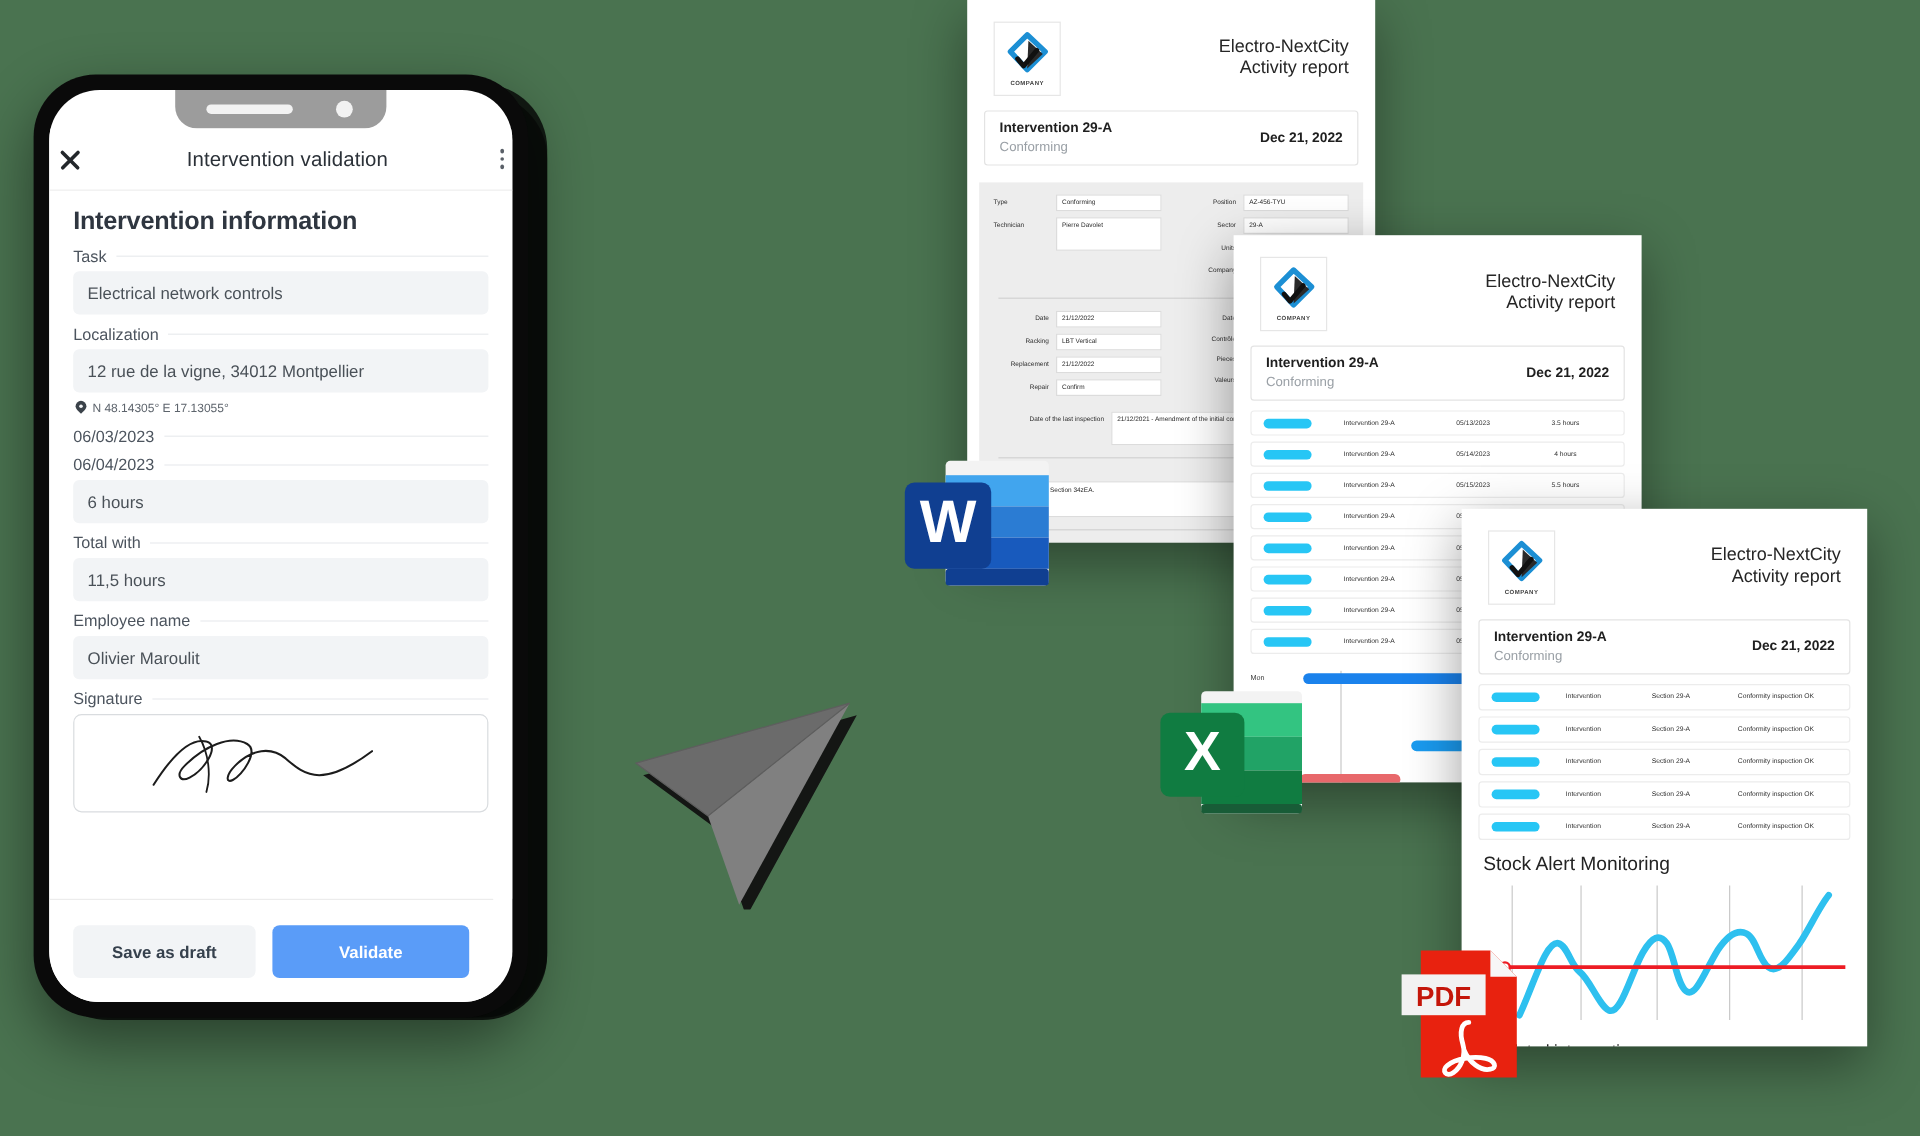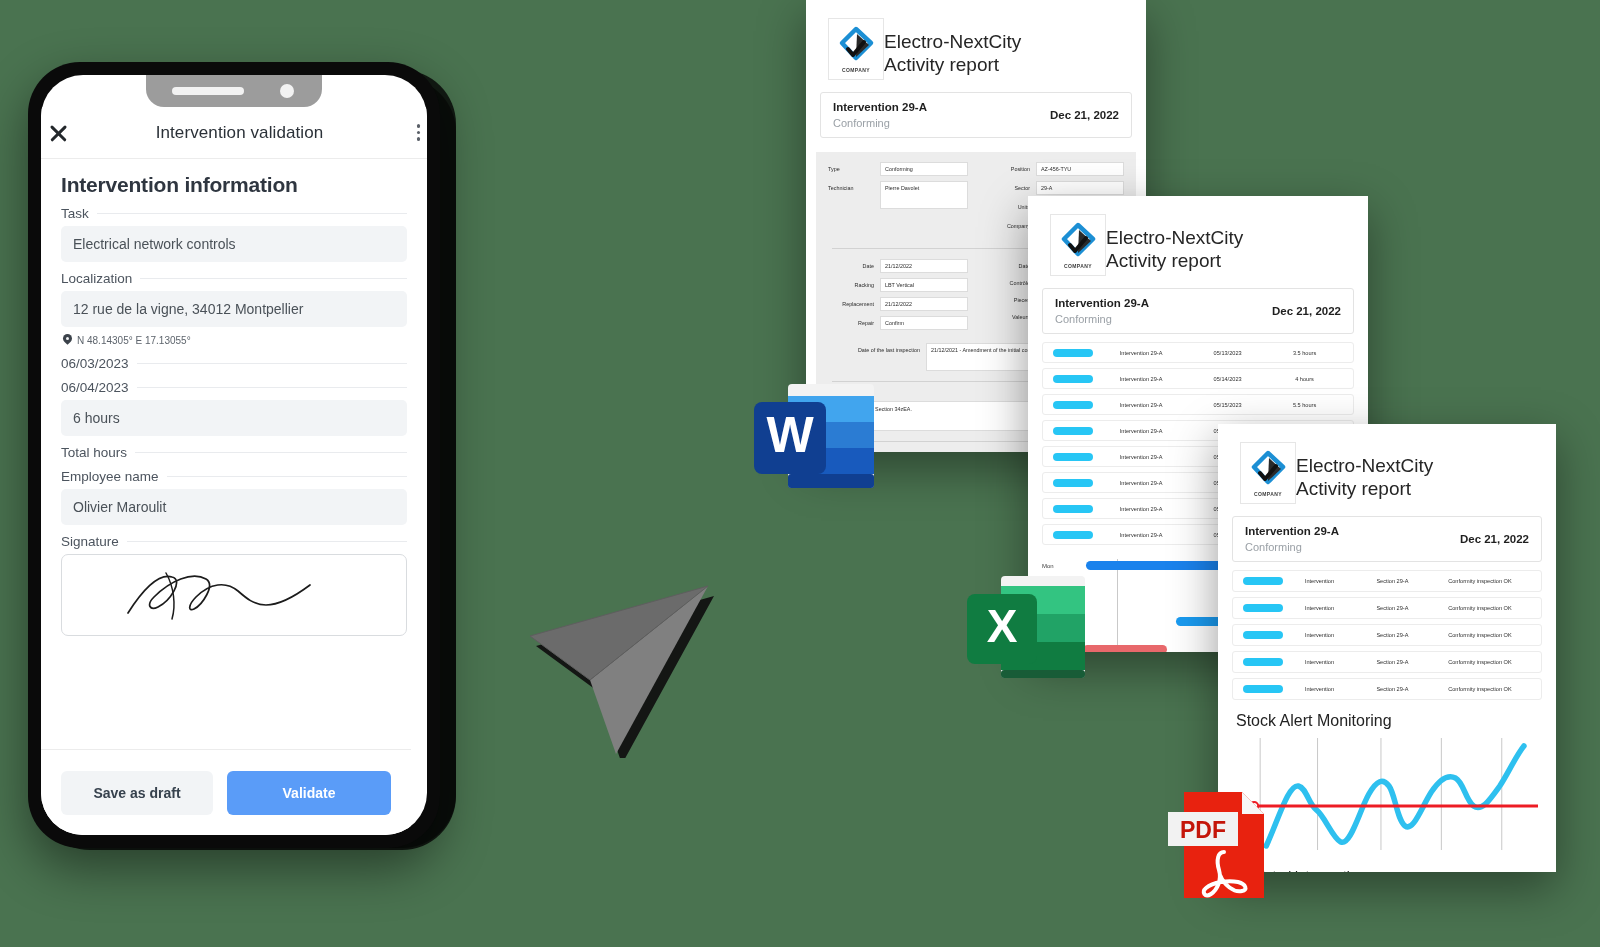--- a/index.html
+++ b/index.html
@@ -70,21 +70,21 @@
   
   .card { position:absolute; background:#fff; box-shadow:0 16px 44px rgba(0,0,0,.40); overflow:hidden; }
   .card-word  { left:806px; top:0px;   width:340px; height:452px; }
   .card-excel { left:1028px; top:196px; width:340px; height:456px; }
   .card-pdf   { left:1218px; top:424px; width:338px; height:448px; }
 
   .doc-head { display:flex; align-items:flex-start; padding:18px 22px 0 22px; }
   .logo-box { width:56px; height:62px; border:1px solid #e6e6e6; display:flex; flex-direction:column;
       align-items:center; justify-content:center; flex:none; background:#fff; }
   .logo-cap { font-size:5px; color:#3d3d3d; letter-spacing:.4px; margin-top:2px; font-weight:bold;}
-  .doc-title { flex:1; font-size:19px; color:#262626; line-height:1.22; padding-top:12px; }
+  .doc-title { flex:1; text-align:right; font-size:15px; color:#262626; line-height:1.22; padding-top:12px; }
 
   .inter-bar { margin:12px 14px 0 14px; border:1px solid #e3e3e3; border-radius:3px; padding:7px 12px;
       display:flex; align-items:center; justify-content:space-between; }
   .inter-name { font-size:11.5px; font-weight:bold; color:#1f1f1f; line-height:1.35; }
   .inter-sub { font-size:11px; color:#9aa0a6; line-height:1.35; }
   .inter-date { font-size:11.5px; color:#1f1f1f; font-weight:bold; }
 
   
   .w-form { margin:14px 10px 0 10px; background:#ededed; padding:10px 12px 14px 12px; }
   .w-grid { display:flex; gap:16px; }
@@ -183,23 +183,24 @@
             <span class="rule"></span>
           </div>
 
           <div class="field-label">
             <span>06/04/2023</span>
             <span class="rule"></span>
           </div>
           <div class="field-box">6 hours</div>
 
           <div class="field-label">
-            <span>Total hours</span>
-            <span class="rule"></span>
-          </div>
+            <span>Total with</span>
+            <span class="rule"></span>
+          </div>
+          <div class="field-box">11,5 hours</div>
 
           <div class="field-label">
             <span>Employee name</span>
             <span class="rule"></span>
           </div>
           <div class="field-box">Olivier Maroulit</div>
 
           <div class="field-label">
             <span>Signature</span>
             <span class="rule"></span>

